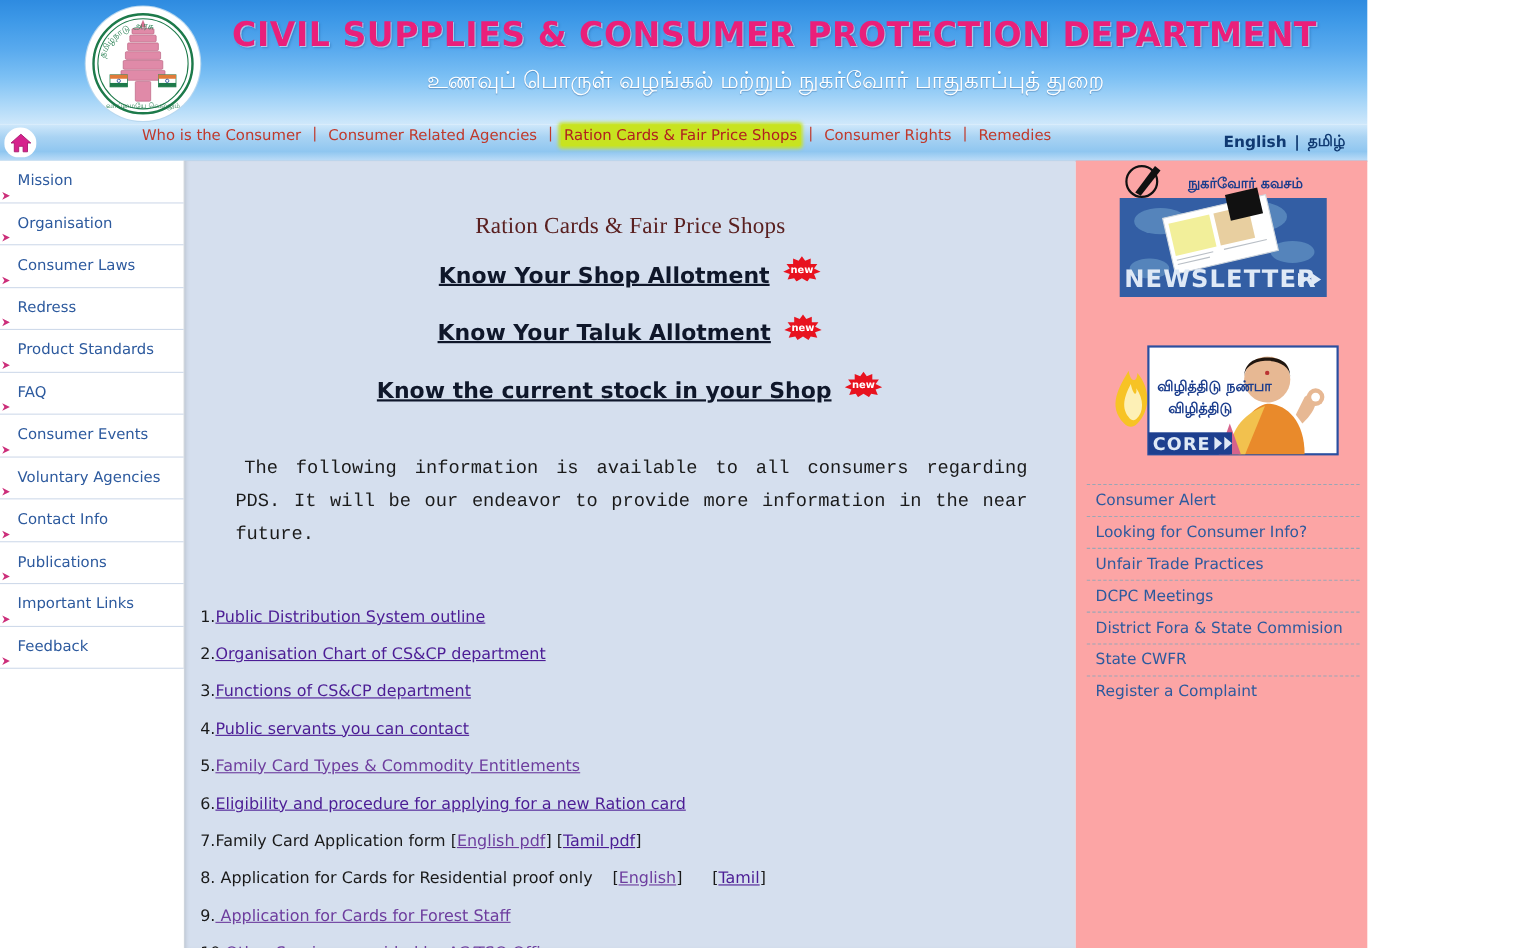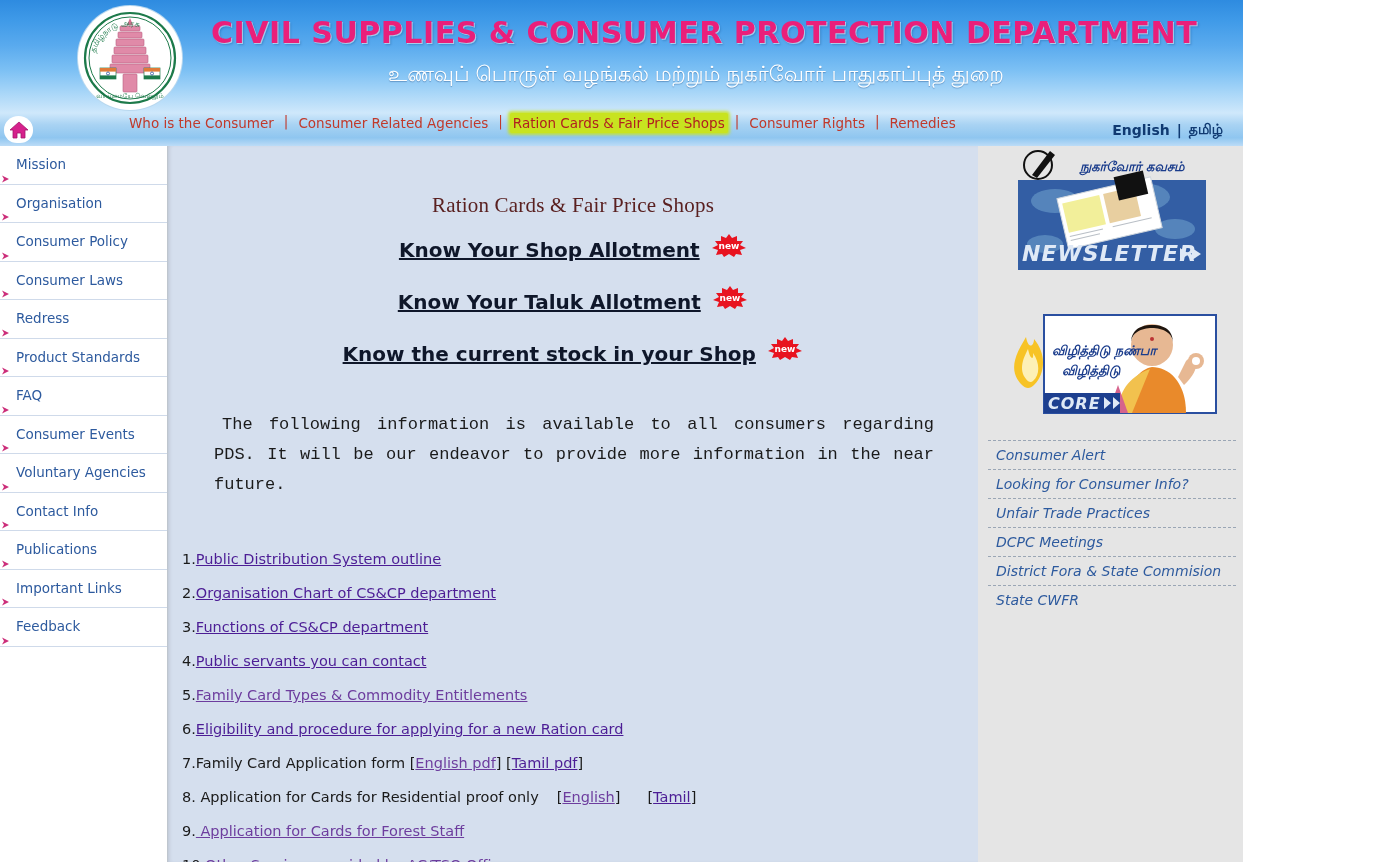--- a/index.html
+++ b/index.html
@@ -243,22 +243,21 @@
   a.lnk-visited { color: #6d3d9e; }
   .plain { color: #1a1a1a; text-align: right; }
   .gap { display: inline-block; width: 9px; }
 
   
   .rightcol {
     position: absolute;
     left: 978px; top: 0;
     width: 265px;
     height: 716px;
-    background: #e5e5e5;
-    font-style: italic;
+    background: #fca5a5;
   }
   .banner-newsletter {
     position: absolute;
     left: 22px; top: 3px;
     width: 222px; height: 125px;
   }
   .banner-core {
     position: absolute;
     left: 22px; top: 143px;
     width: 222px; height: 138px;
@@ -371,28 +370,20 @@
             </svg>
         </span>
         <span>Organisation</span>
       </a>
       <a class="side-item" href="#">
         <span class="bullet">
           <svg width="9" height="9" viewBox="0 0 9 9">
               <path d="M1 1 L8 4.5 L1 8 L3 4.5 Z" fill="#cc2e7a"></path>
             </svg>
         </span>
-        <span>Consumer Policy</span>
-      </a>
-      <a class="side-item" href="#">
-        <span class="bullet">
-          <svg width="9" height="9" viewBox="0 0 9 9">
-              <path d="M1 1 L8 4.5 L1 8 L3 4.5 Z" fill="#cc2e7a"></path>
-            </svg>
-        </span>
         <span>Consumer Laws</span>
       </a>
       <a class="side-item" href="#">
         <span class="bullet">
           <svg width="9" height="9" viewBox="0 0 9 9">
               <path d="M1 1 L8 4.5 L1 8 L3 4.5 Z" fill="#cc2e7a"></path>
             </svg>
         </span>
         <span>Redress</span>
       </a>
@@ -593,17 +584,18 @@
         </svg>
       </div>
 
       <div class="rlinks">
         <a class="rlink" href="#">Consumer Alert</a>
         <a class="rlink" href="#">Looking for Consumer Info?</a>
         <a class="rlink" href="#">Unfair Trade Practices</a>
         <a class="rlink" href="#">DCPC Meetings</a>
         <a class="rlink" href="#">District Fora &amp; State Commision</a>
         <a class="rlink" href="#">State CWFR</a>
+        <a class="rlink" href="#">Register a Complaint</a>
       </div>
 
     </div>
   </div>
 </div>
 
 </body></html>

